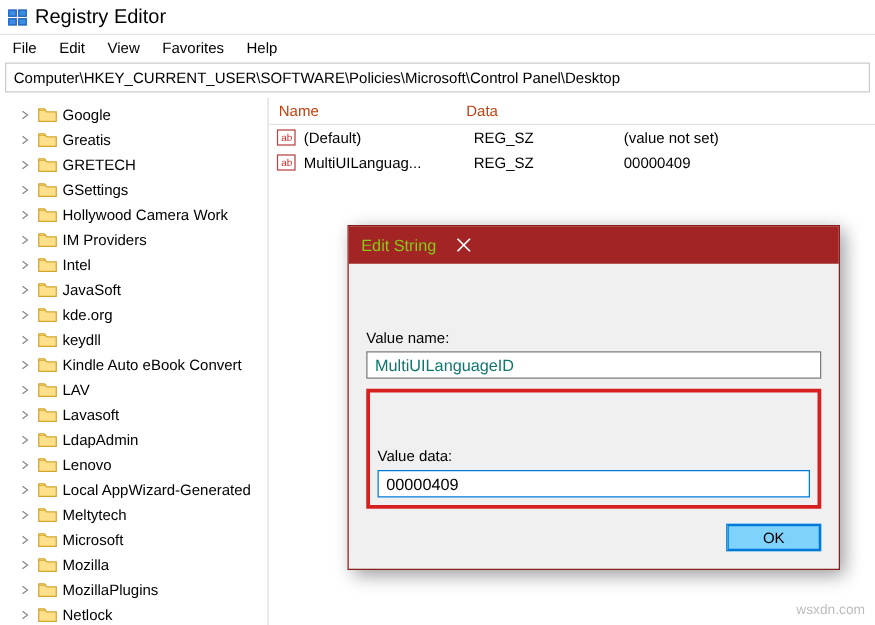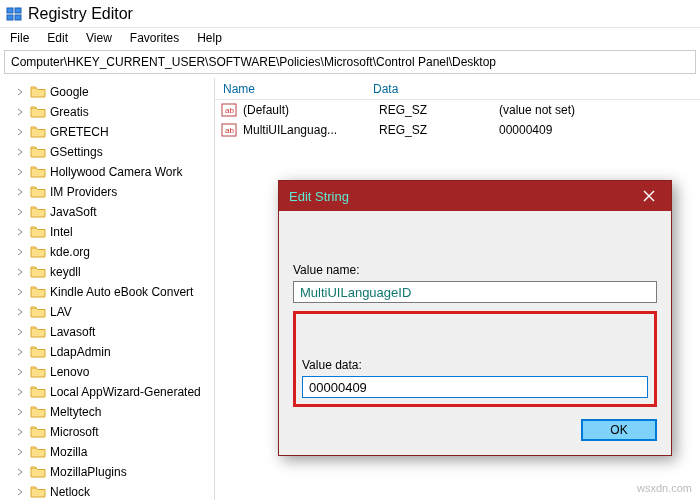--- a/index.html
+++ b/index.html
@@ -16,30 +16,30 @@
 
 .content { display: flex; height: 424px; }
 .tree { width: 215px; border-right: 1px solid #ddd; overflow: hidden; padding: 4px 0; }
 .tree-item { display: flex; align-items: center; height: 20px; padding-left: 16px; white-space: nowrap; }
 .tree-item .tw { width: 12px; color: #666; font-size: 10px; text-align: center; }
 .tree-item .folder { width: 16px; height: 14px; margin: 0 4px 0 2px; display:inline-block; }
 .tree-item .lbl { font-size: 12px; }
 
 .listpane { flex: 1; position: relative; }
 .list-header { display: flex; height: 22px; align-items: center; border-bottom: 1px solid #e5e5e5; }
-.list-header div { padding: 0 8px; font-size: 12px; color: #0369a1; }
+.list-header div { padding: 0 8px; font-size: 12px; color: #c2410c; }
 .col-name { width: 150px; } .col-type { width: 120px; } .col-data { flex: 1; }
 .list-row { display: flex; height: 20px; align-items: center; }
 .list-row .ic { width: 16px; height: 16px; margin: 0 6px; display:inline-block; }
 .list-row .c1 { width: 128px; overflow: hidden; text-overflow: ellipsis; white-space: nowrap; }
 .list-row .c2 { width: 120px; padding-left:8px; }
 .list-row .c3 { flex:1; padding-left:8px; }
 
 .dialog { position: absolute; left: 278px; top: 180px; width: 394px; background: #f0f0f0; box-shadow: 4px 4px 14px rgba(0,0,0,0.4); border: 1px solid #8a1f1f; }
-.dlg-title { height: 30px; background: #a32424; color: #5eead4; display: flex; align-items: center; justify-content: space-between; padding: 0 0 0 10px; font-size: 13px; }
+.dlg-title { height: 30px; background: #a32424; color: #84cc16; display: flex; align-items: center; padding: 0 0 0 10px; font-size: 13px; }
 .dlg-close { width: 44px; height: 30px; display:flex; align-items:center; justify-content:center; color:#fff; font-size: 14px; }
 .dlg-body { padding: 12px 14px 14px 14px; }
 .dlg-label { font-size: 12px; margin-bottom: 4px; margin-top: 40px; }
 .dlg-input { width: 100%; height: 22px; border: 1px solid #7a7a7a; background: #fff; padding: 1px 6px; font-size: 13px; font-family: inherit; outline: none; }
 .dlg-input.ro { color: #0f766e; }
 .frame-red { border: 3px solid #d81f1f; padding: 4px 6px 6px 6px; margin-top: 8px; }
 .dlg-buttons { display:flex; justify-content:flex-end; gap: 8px; margin-top: 12px; }
 .dlg-btn { width: 76px; height: 22px; font-size: 12px; border: 1px solid #7a7a7a; background: #7dd3fc; display:flex; align-items:center; justify-content:center; }
 .dlg-btn.primary { border: 1px solid #0078d7; box-shadow: 0 0 0 1px #0078d7 inset; }
 
@@ -165,35 +165,35 @@
           <svg width="8" height="8" viewBox="0 0 8 8">
             <path d="M2 1 L6 4 L2 7" fill="none" stroke="#888" stroke-width="1"></path>
           </svg>
         </span>
         <span class="folder">
           <svg width="16" height="14" viewBox="0 0 16 14">
             <path d="M1 3 L6 3 L7.5 4.5 L15 4.5 L15 12 L1 12 Z" fill="#ffe08a" stroke="#d4a72c"></path>
             <path d="M1 3 L1 2 L5.5 2 L6.5 3" fill="#ffe08a" stroke="#d4a72c"></path>
           </svg>
         </span>
+        <span class="lbl">Intel</span>
+      </div>
+      <div class="tree-item">
+        <span class="tw">
+          <svg width="8" height="8" viewBox="0 0 8 8">
+            <path d="M2 1 L6 4 L2 7" fill="none" stroke="#888" stroke-width="1"></path>
+          </svg>
+        </span>
+        <span class="folder">
+          <svg width="16" height="14" viewBox="0 0 16 14">
+            <path d="M1 3 L6 3 L7.5 4.5 L15 4.5 L15 12 L1 12 Z" fill="#ffe08a" stroke="#d4a72c"></path>
+            <path d="M1 3 L1 2 L5.5 2 L6.5 3" fill="#ffe08a" stroke="#d4a72c"></path>
+          </svg>
+        </span>
         <span class="lbl">JavaSoft</span>
-      </div>
-      <div class="tree-item">
-        <span class="tw">
-          <svg width="8" height="8" viewBox="0 0 8 8">
-            <path d="M2 1 L6 4 L2 7" fill="none" stroke="#888" stroke-width="1"></path>
-          </svg>
-        </span>
-        <span class="folder">
-          <svg width="16" height="14" viewBox="0 0 16 14">
-            <path d="M1 3 L6 3 L7.5 4.5 L15 4.5 L15 12 L1 12 Z" fill="#ffe08a" stroke="#d4a72c"></path>
-            <path d="M1 3 L1 2 L5.5 2 L6.5 3" fill="#ffe08a" stroke="#d4a72c"></path>
-          </svg>
-        </span>
-        <span class="lbl">Intel</span>
       </div>
       <div class="tree-item">
         <span class="tw">
           <svg width="8" height="8" viewBox="0 0 8 8">
             <path d="M2 1 L6 4 L2 7" fill="none" stroke="#888" stroke-width="1"></path>
           </svg>
         </span>
         <span class="folder">
           <svg width="16" height="14" viewBox="0 0 16 14">
             <path d="M1 3 L6 3 L7.5 4.5 L15 4.5 L15 12 L1 12 Z" fill="#ffe08a" stroke="#d4a72c"></path>

